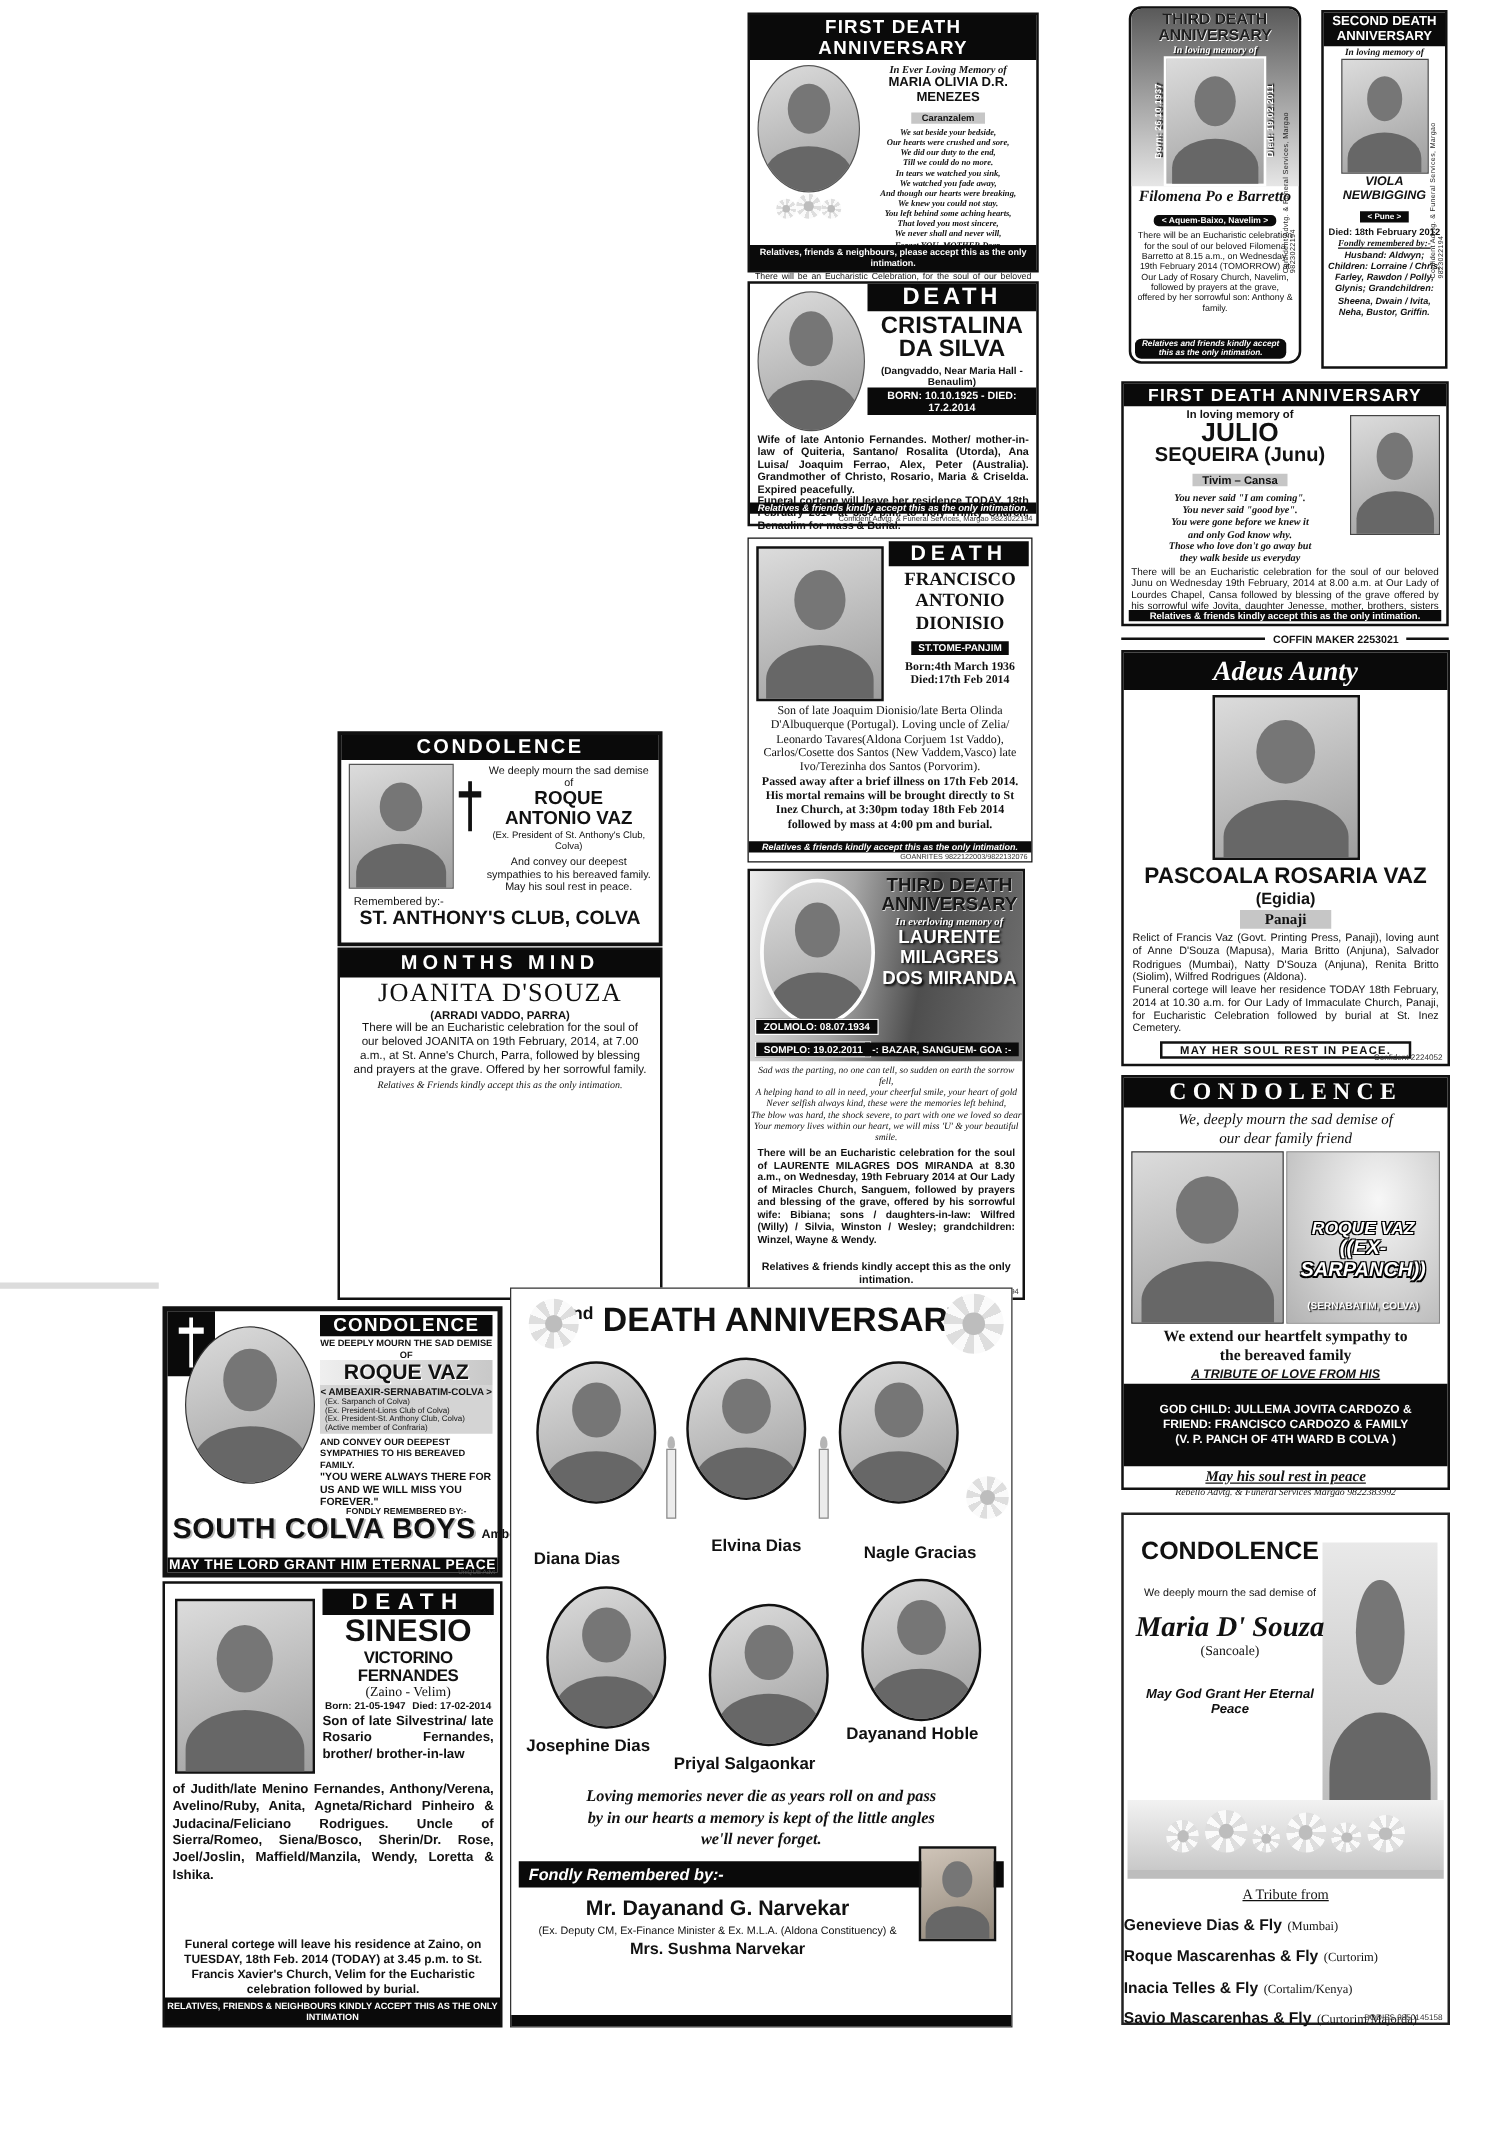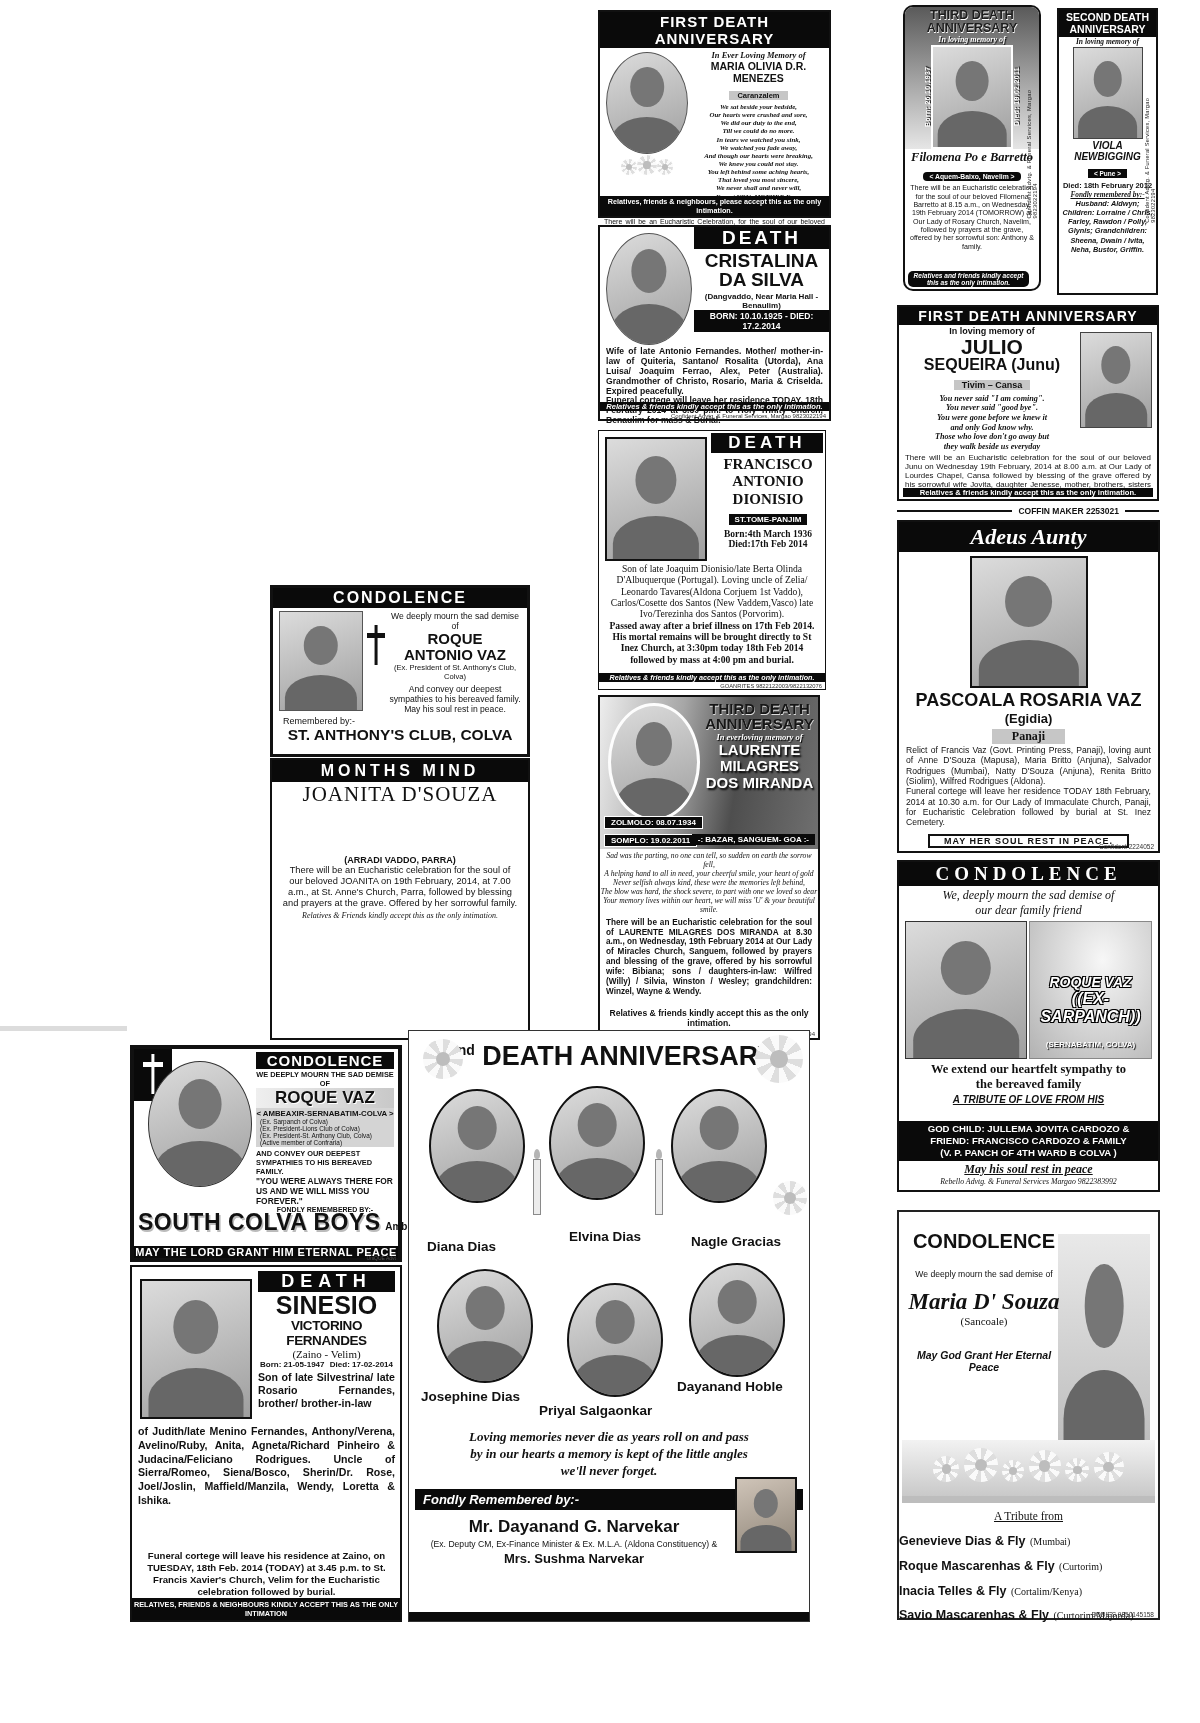--- a/index.html
+++ b/index.html
@@ -212,21 +212,21 @@
         <div style="font-size:8.6px;margin-top:3px;line-height:1.2;">And convey our deepest sympathies to his bereaved family. May his soul rest in peace.</div>
       </div>
     </div>
     <div style="font-size:9px;padding:2px 0 0 10px;">Remembered by:-</div>
     <div class="ctr b" style="font-size:15.5px;">ST. ANTHONY'S CLUB, COLVA</div>
   </section>
 
   <section class="ad" style="left:270px;top:758px;width:260px;height:282px;border:2px solid #111;">
     <div class="bar" style="font-size:16px;letter-spacing:4px;padding:2px 0;">MONTHS MIND</div>
     <div class="ctr ser" style="font-size:21px;letter-spacing:1px;">JOANITA D'SOUZA</div>
-    <div class="ctr b" style="font-size:9px;margin-top:48px;">(ARRADI VADDO, PARRA)</div>
+    <div class="ctr b" style="font-size:9px;">(ARRADI VADDO, PARRA)</div>
     <div class="ctr" style="font-size:9.3px;padding:0 10px;line-height:1.2;">There will be an Eucharistic celebration for the soul of our beloved JOANITA on 19th February, 2014, at 7.00 a.m., at St. Anne's Church, Parra, followed by blessing and prayers at the grave. Offered by her sorrowful family.</div>
     <div class="ctr ser it" style="font-size:8px;margin-top:1px;">Relatives &amp; Friends kindly accept this as the only intimation.</div>
     <div class="tiny" style="position:absolute;right:4px;bottom:1px;font-size:5.5px;">C' Jerry Undertaker Mapusa, 9822100523</div>
   </section>
 
   <section class="ad" style="left:598px;top:695px;width:222px;height:345px;border:2px solid #111;">
     <div style="position:relative;height:152px;background:linear-gradient(100deg,#ededed 0%,#a6a6a6 35%,#4e4e4e 62%,#707070 100%);">
       <div class="photo oval" style="width:92px;height:118px;position:absolute;left:8px;top:6px;border:3px solid #fdfdfd;"></div>
       <div style="position:absolute;left:104px;top:4px;right:3px;text-align:center;">
         <div class="b" style="font-size:15px;line-height:1.02;color:#161616;text-shadow:.5px .5px 0 #ddd;">
@@ -266,21 +266,21 @@
       <div class="photo" style="width:122px;height:138px;flex:none;border:1px solid #333;"></div>
       <div style="flex:1;position:relative;background:radial-gradient(ellipse at 60% 28%,#f7f7f7,#d2d2d2 55%,#b2b2b2);border:1px solid #888;text-align:center;">
         <div class="b it outline-w" style="font-size:14px;margin-top:52px;">ROQUE VAZ</div>
         <div class="b it outline-w" style="font-size:16px;">((EX-SARPANCH))</div>
         <div class="b" style="font-size:8px;color:#fff;text-shadow:1px 1px 1px #000;margin-top:14px;">(SERNABATIM, COLVA)</div>
       </div>
     </div>
     <div class="ctr ser b" style="font-size:12.5px;margin-top:3px;">We extend our heartfelt sympathy to</div>
     <div class="ctr ser b" style="font-size:12.5px;">the bereaved family</div>
     <div class="ctr b it" style="font-size:10px;text-decoration:underline;margin-top:2px;">A TRIBUTE OF LOVE FROM HIS</div>
-    <div class="bar" style="font-size:9.6px;line-height:1.25;padding:2px 0;margin-top:16px;">
+    <div class="bar" style="font-size:9.6px;line-height:1.25;padding:15px 0;margin-top:2px;">
       <div>GOD CHILD: JULLEMA JOVITA CARDOZO &amp;</div>
       <div>FRIEND: FRANCISCO  CARDOZO &amp; FAMILY</div>
       <div>(V. P. PANCH OF 4TH WARD B COLVA )</div>
     </div>
     <div class="ctr ser it b" style="font-size:12px;text-decoration:underline;margin-top:1px;">May his soul rest in peace</div>
     <div class="ctr ser it" style="font-size:7.8px;">Rebello Advtg. &amp; Funeral Services Margao 9822383992</div>
   </section>
 
   <section class="ad" style="left:130px;top:1045px;width:272px;height:217px;border:4px solid #111;">
     <div style="position:absolute;left:0;top:0;width:38px;height:52px;background:#0a0a0a;">

